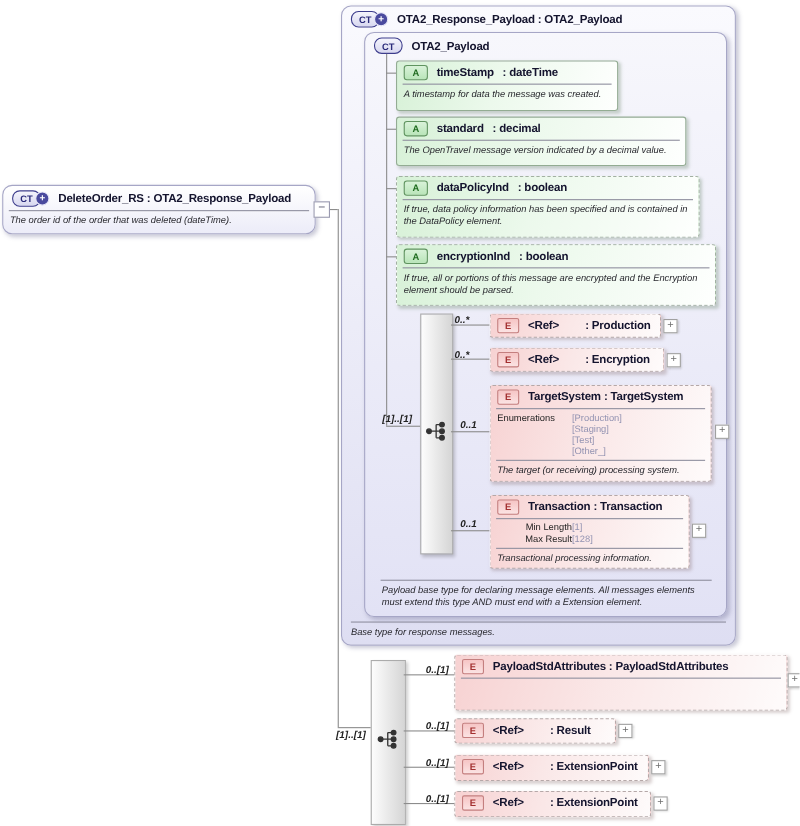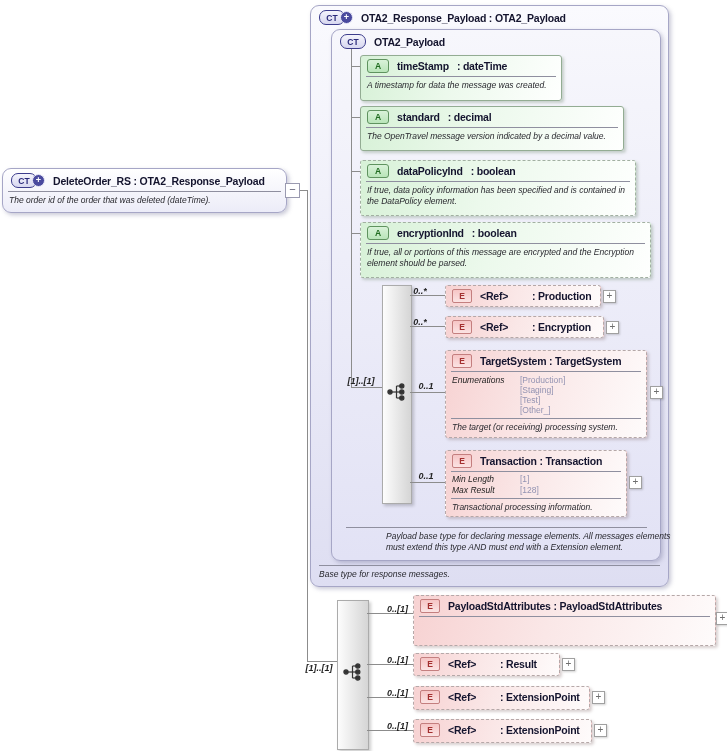--- a/index.html
+++ b/index.html
@@ -39,25 +39,25 @@
            color:#1f6b1f;font-size:8.5px;font-weight:bold;flex:0 0 auto;}
   .badge-e{display:inline-flex;align-items:center;justify-content:center;width:18px;height:12px;
            border:1px solid #c47f7f;border-radius:2px;background:linear-gradient(#f6c5c5,#fbe3e3);
            color:#a33030;font-size:8.5px;font-weight:bold;flex:0 0 auto;}
   .plusbtn{position:absolute;width:11px;height:11px;background:#fff;border:1px solid #a0a0a0;
            color:#6f6f6f;font-size:10px;line-height:9px;text-align:center;cursor:pointer;
            box-shadow:1px 1px 2px rgba(0,0,0,.18);}
   .toggle{position:absolute;width:13px;height:13px;background:#fff;border:1px solid #9a9ab0;
           color:#5a5a70;font-size:11px;line-height:11px;text-align:center;cursor:pointer;}
   .facets{display:flex;padding:3px 6px 0 6px;font-size:8.5px;line-height:1.18;}
-  .facet-label{width:68px;font-style:italic;color:#1d1d1d;flex:0 0 auto;}
+  .facet-label{width:68px;color:#1d1d1d;flex:0 0 auto;}
   .facet-values{color:#9393b2;}
   .facet-value{color:#9393b2;}
   .facet-col{display:block;padding:2px 6px 0 6px;font-size:8.5px;line-height:1.25;}
-  .facet-row{display:flex;}
+  .facet-row{display:flex;text-align:right;}
   .seqicon{position:absolute;width:20px;height:20px;}
   .footer-text{position:absolute;font-style:italic;font-size:8.5px;color:#28282e;line-height:1.3;}
 </style>
 </head>
 <body>
 
 <div id="canvas">
 
   <div class="hline" style="left:299px;top:190px;width:8px;"></div>
   <div class="vline" style="left:307px;top:190px;height:471px;"></div>
@@ -217,21 +217,21 @@
             <span class="facet-label">Max Result</span>
             <span class="facet-value">[128]</span>
           </div>
         </div>
         <div class="sep"></div>
         <div class="desc">Transactional processing information.</div>
       </div>
       <div class="plusbtn" style="left:297px;top:446px;">+</div>
 
       <div class="hline" style="left:14px;top:497px;width:301px;background:#8f8f9f;"></div>
-      <div class="footer-text" style="left:15px;top:501px;width:302px;margin-left:39px;">Payload base type for declaring message elements. All messages elements must extend this type AND must end with a Extension element.</div>
+      <div class="footer-text" style="left:15px;top:501px;width:302px;">Payload base type for declaring message elements. All messages elements must extend this type AND must end with a Extension element.</div>
     </div>
 
     <div class="hline" style="left:8px;top:559px;width:341px;background:#8f8f9f;"></div>
     <div class="footer-text" style="left:8px;top:563px;width:340px;">Base type for response messages.</div>
   </div>
 
   <div class="bar" style="left:337px;top:600px;width:30px;height:148px;"></div>
   <svg class="seqicon" style="left:342px;top:662px;" viewBox="0 0 20 20">
     <g stroke="#333" stroke-width="1.2" fill="#333">
       <circle cx="4" cy="10" r="2.1"></circle>

